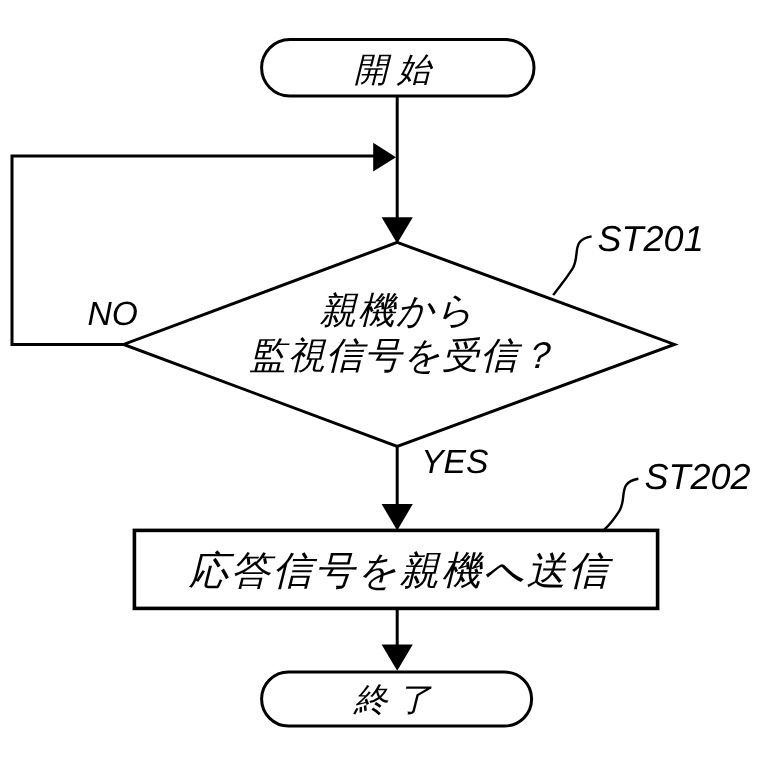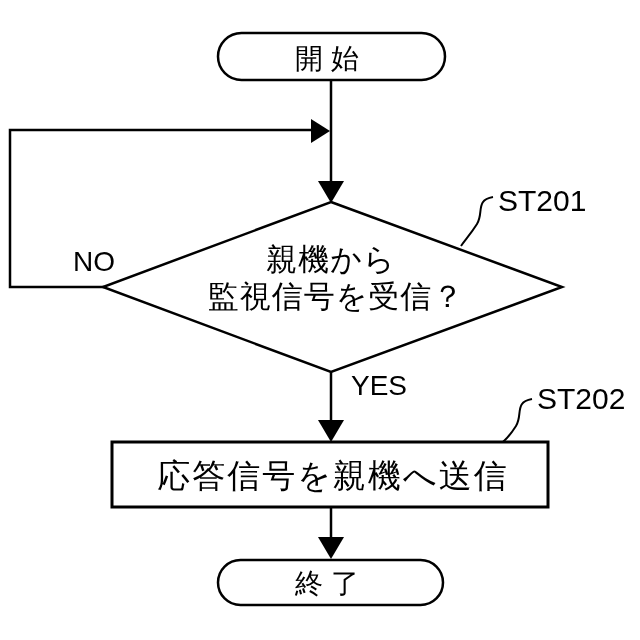--- a/index.html
+++ b/index.html
@@ -9,20 +9,21 @@
     width: 640px;
     height: 640px;
     overflow: hidden;
     font-family: "Liberation Sans", sans-serif;
   }
   .canvas {
     position: relative;
     width: 640px;
     height: 640px;
     background: #ffffff;
+    font-style: italic;
   }
   svg {
     display: block;
   }
   svg text {
     fill: #000000;
     user-select: none;
   }
   .node-label-terminal {
     font-size: 28px;

